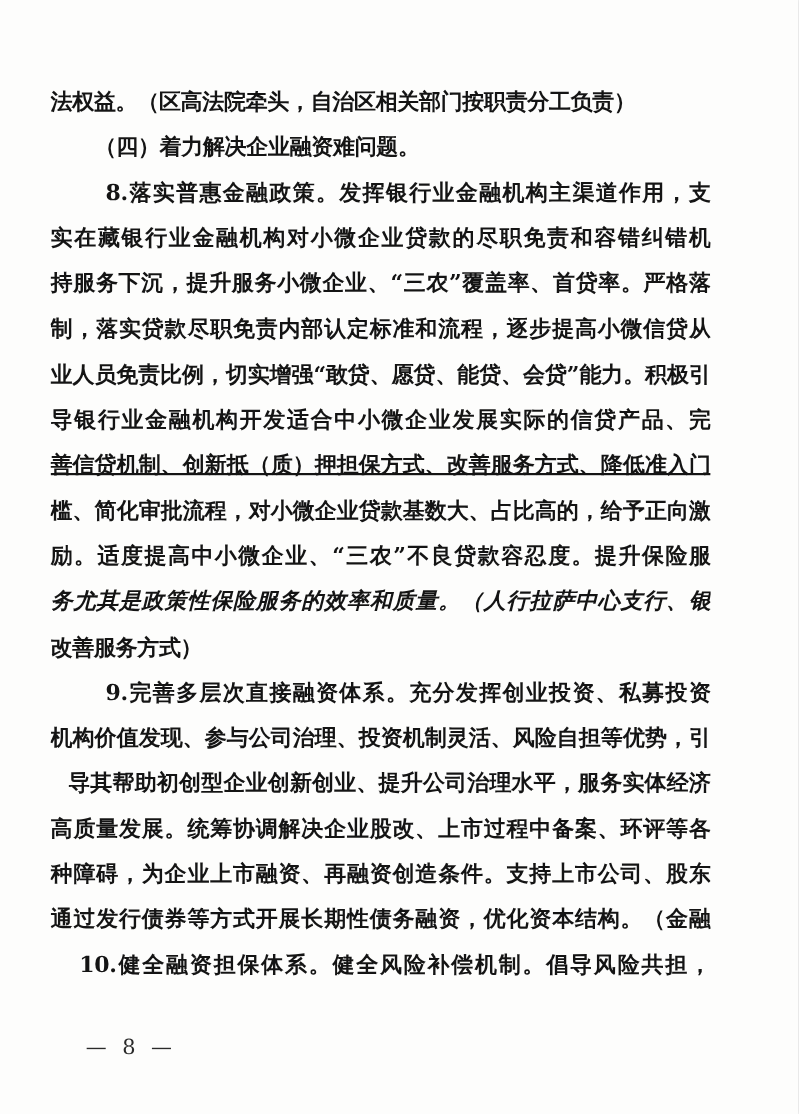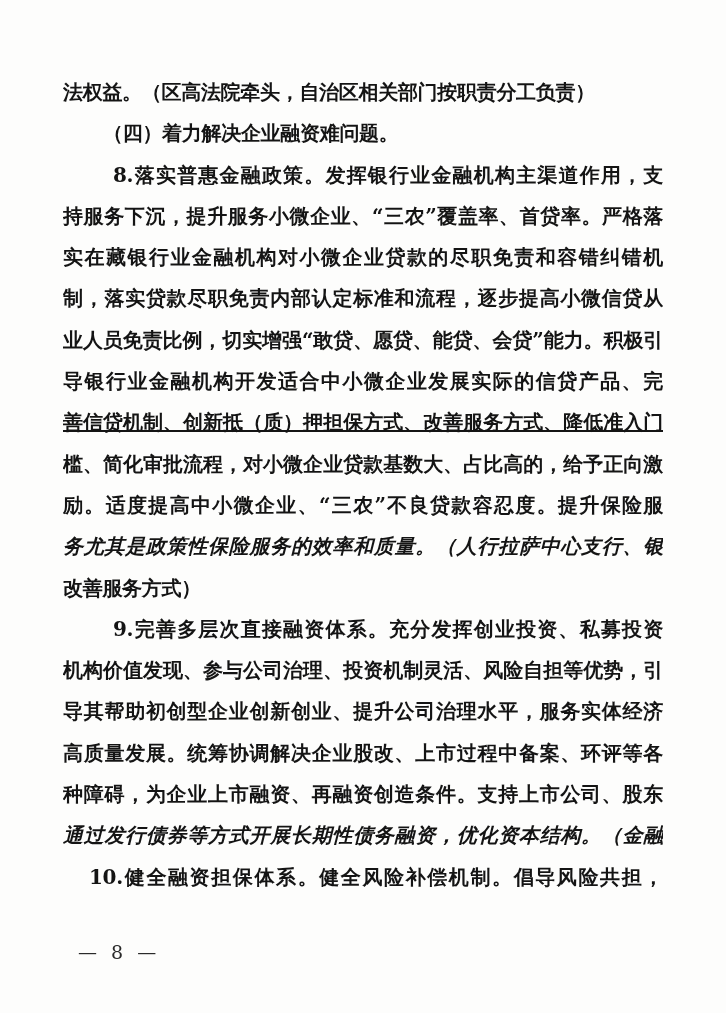--- a/index.html
+++ b/index.html
@@ -13,21 +13,21 @@
     height: 1013px;
     margin: 0 auto;
     background: #fdfdfc;
     box-shadow: 0 0 4px rgba(0,0,0,0.15);
     font-family: "DejaVu Serif", "Liberation Serif", serif;
     color: #141414;
     overflow: hidden;
   }
   .text-block {
     position: absolute;
-    left: 63px;
+    left: 46px;
     top: 72px;
     width: 600px;
   }
   .line {
     font-size: 20px;
     font-weight: 700;
     letter-spacing: -0.3px;
     line-height: 41.3px;
     height: 41.3px;
     overflow: hidden;
@@ -51,32 +51,32 @@
   }
 </style>
 </head>
 <body>
 
 <div class="page">
   <div class="text-block">
       <div class="line left" style="text-indent: 0em;">法权益。（区高法院牵头，自治区相关部门按职责分工负责）</div>
       <div class="line left" style="text-indent: 2em;">（四）着力解决企业融资难问题。</div>
       <div class="line" style="text-indent: 2.5em;">8.落实普惠金融政策。发挥银行业金融机构主渠道作用，支</div>
+      <div class="line" style="text-indent: 0em;">实在藏银行业金融机构对小微企业贷款的尽职免责和容错纠错机</div>
       <div class="line" style="text-indent: 0em;">持服务下沉，提升服务小微企业、“三农”覆盖率、首贷率。严格落</div>
-      <div class="line" style="text-indent: 0em;">实在藏银行业金融机构对小微企业贷款的尽职免责和容错纠错机</div>
       <div class="line" style="text-indent: 0em;">制，落实贷款尽职免责内部认定标准和流程，逐步提高小微信贷从</div>
       <div class="line" style="text-indent: 0em;">业人员免责比例，切实增强“敢贷、愿贷、能贷、会贷”能力。积极引</div>
       <div class="line" style="text-indent: 0em;">导银行业金融机构开发适合中小微企业发展实际的信贷产品、完</div>
       <div class="line" style="text-indent: 0em; text-decoration: underline;">善信贷机制、创新抵（质）押担保方式、改善服务方式、降低准入门</div>
       <div class="line" style="text-indent: 0em;">槛、简化审批流程，对小微企业贷款基数大、占比高的，给予正向激</div>
       <div class="line" style="text-indent: 0em;">励。适度提高中小微企业、“三农”不良贷款容忍度。提升保险服</div>
       <div class="line" style="text-indent: 0em; font-style: italic;">务尤其是政策性保险服务的效率和质量。（人行拉萨中心支行、银</div>
       <div class="line left" style="text-indent: 0em;">改善服务方式）</div>
       <div class="line" style="text-indent: 2.5em;">9.完善多层次直接融资体系。充分发挥创业投资、私募投资</div>
       <div class="line" style="text-indent: 0em;">机构价值发现、参与公司治理、投资机制灵活、风险自担等优势，引</div>
-      <div class="line" style="text-indent: 0em;">导其帮助初创型企业创新创业、提升公司治理水平，服务实体经济</div>
+      <div class="line" style="text-indent: 0em; margin-left: 16px;">导其帮助初创型企业创新创业、提升公司治理水平，服务实体经济</div>
       <div class="line" style="text-indent: 0em;">高质量发展。统筹协调解决企业股改、上市过程中备案、环评等各</div>
       <div class="line" style="text-indent: 0em;">种障碍，为企业上市融资、再融资创造条件。支持上市公司、股东</div>
-      <div class="line" style="text-indent: 0em; font-style: italic;">通过发行债券等方式开展长期性债务融资，优化资本结构。（金融</div>
+      <div class="line" style="text-indent: 0em;">通过发行债券等方式开展长期性债务融资，优化资本结构。（金融</div>
       <div class="line" style="text-indent: 1.3em;">10.健全融资担保体系。健全风险补偿机制。倡导风险共担，</div>
     </div>
   <div class="footer">— 8 —</div>
 </div>
 
 </body></html>

